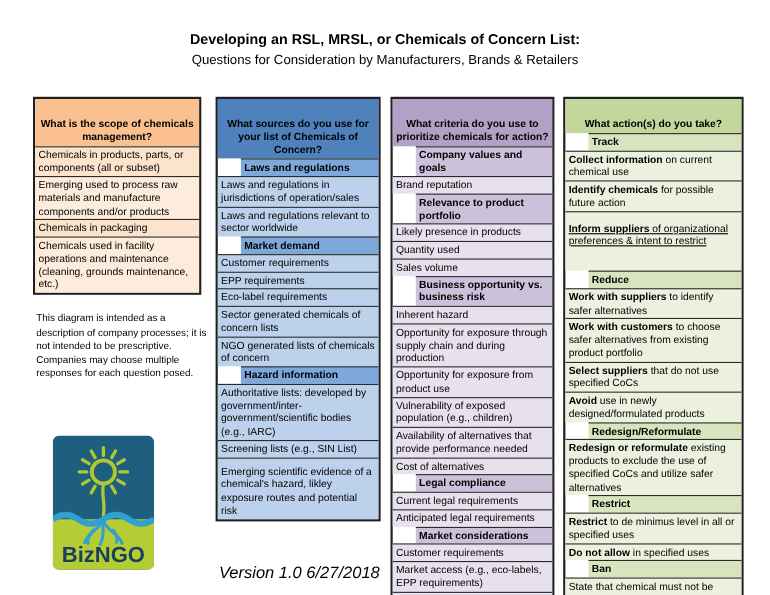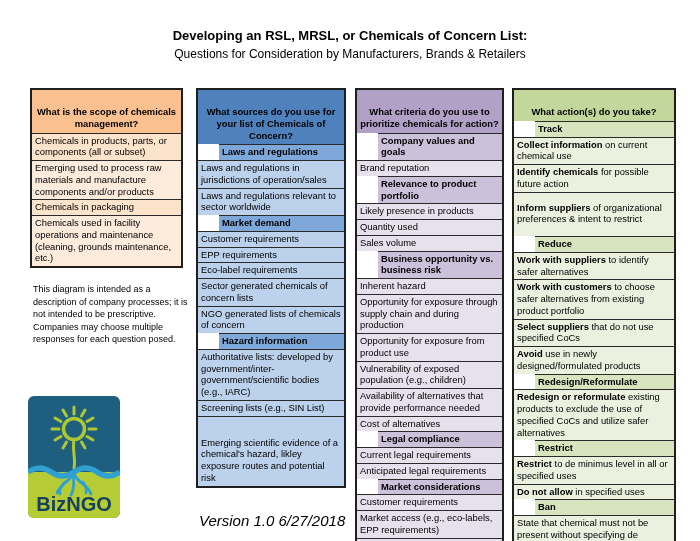--- a/index.html
+++ b/index.html
@@ -19,28 +19,28 @@
   .col-actions{left:512px;width:164px;}
 
   .cell{
     padding:1px 3px 2px 3px;font-size:9.4px;line-height:1.25;
     background:var(--body-bg);
   }
   .cell + .cell{border-top:1px solid #2a2a2a;}
   .cell.header{background:var(--header-bg);font-weight:bold;text-align:center;padding:16px 2px 3px;}
   .cell.sub{background:var(--sub-bg);font-weight:bold;margin-left:21px;}
   .cell.alt{background:var(--body-alt-bg);}
-  .cell.pad-top{padding-top:20px;}
-  .cell.pad-both{padding-top:9px;padding-bottom:11px;}
+  .cell.pad-top{padding-top:6px;}
+  .cell.pad-both{padding-top:9px;padding-bottom:21px;text-decoration:underline;}
 
   .note{
     position:absolute;left:33px;top:283px;width:158px;
     font-size:9px;line-height:1.4;
   }
-  .logo{position:absolute;left:28px;top:396px;width:92px;height:122px;}
+  .logo{position:absolute;left:48px;top:396px;width:92px;height:122px;}
   .version{
     position:absolute;left:199px;top:512px;font-size:15px;font-style:italic;
   }
 </style>
 </head>
 <body>
 
 <div class="page">
 
   <div class="title-block">

